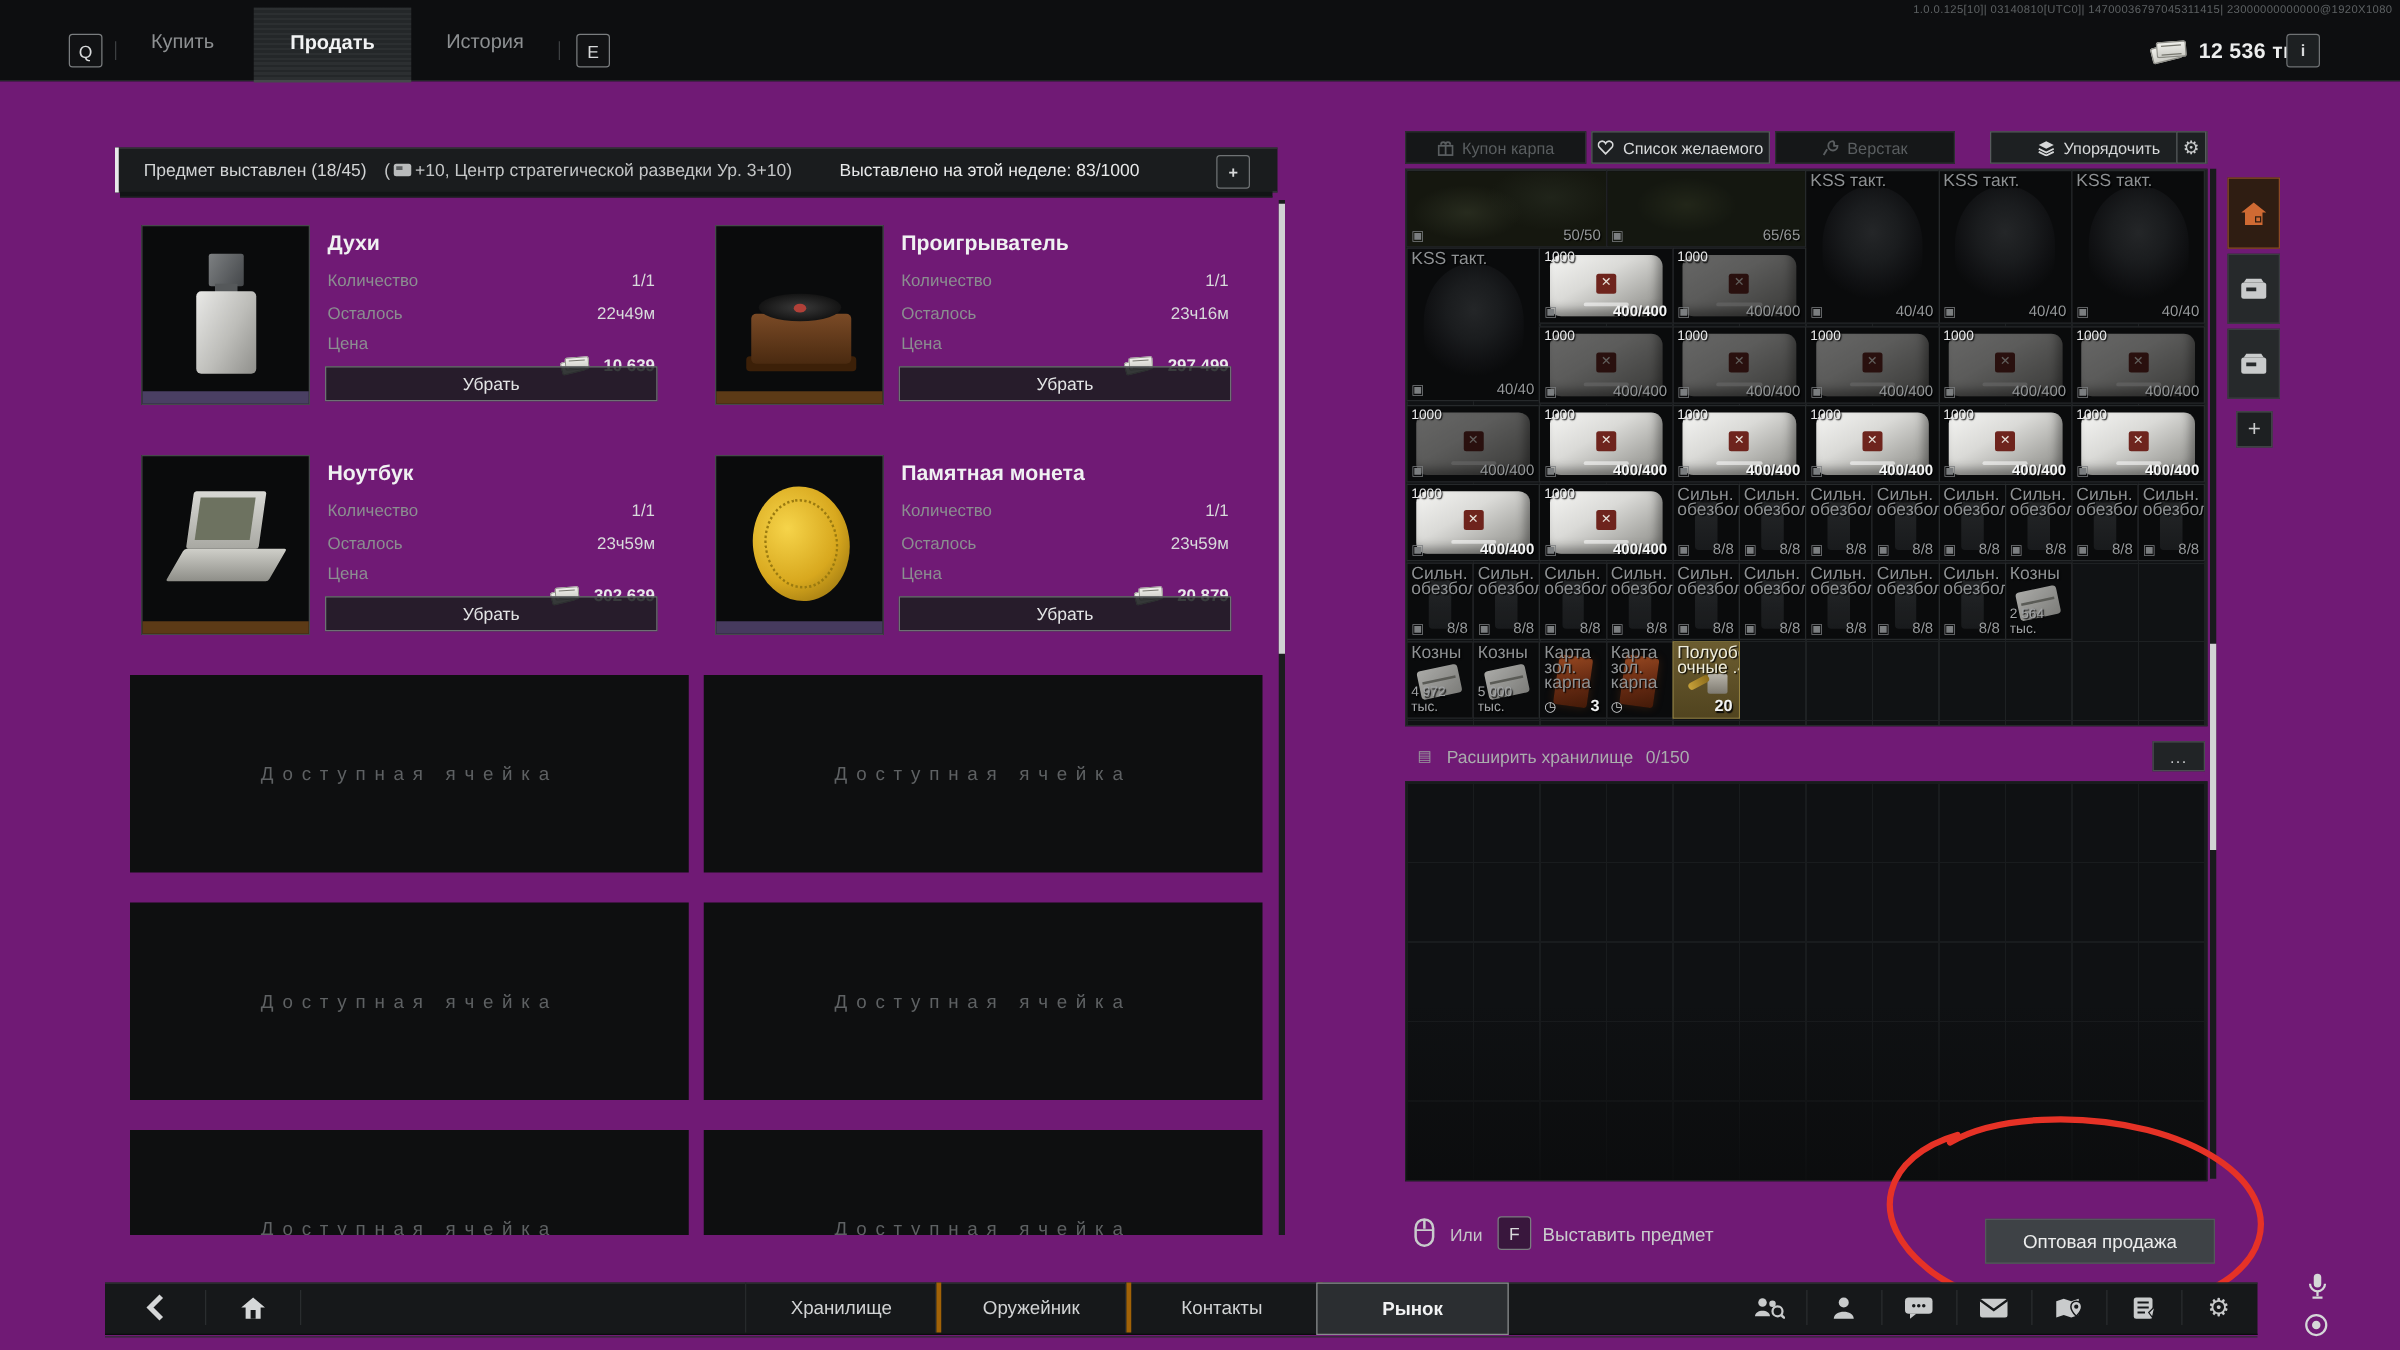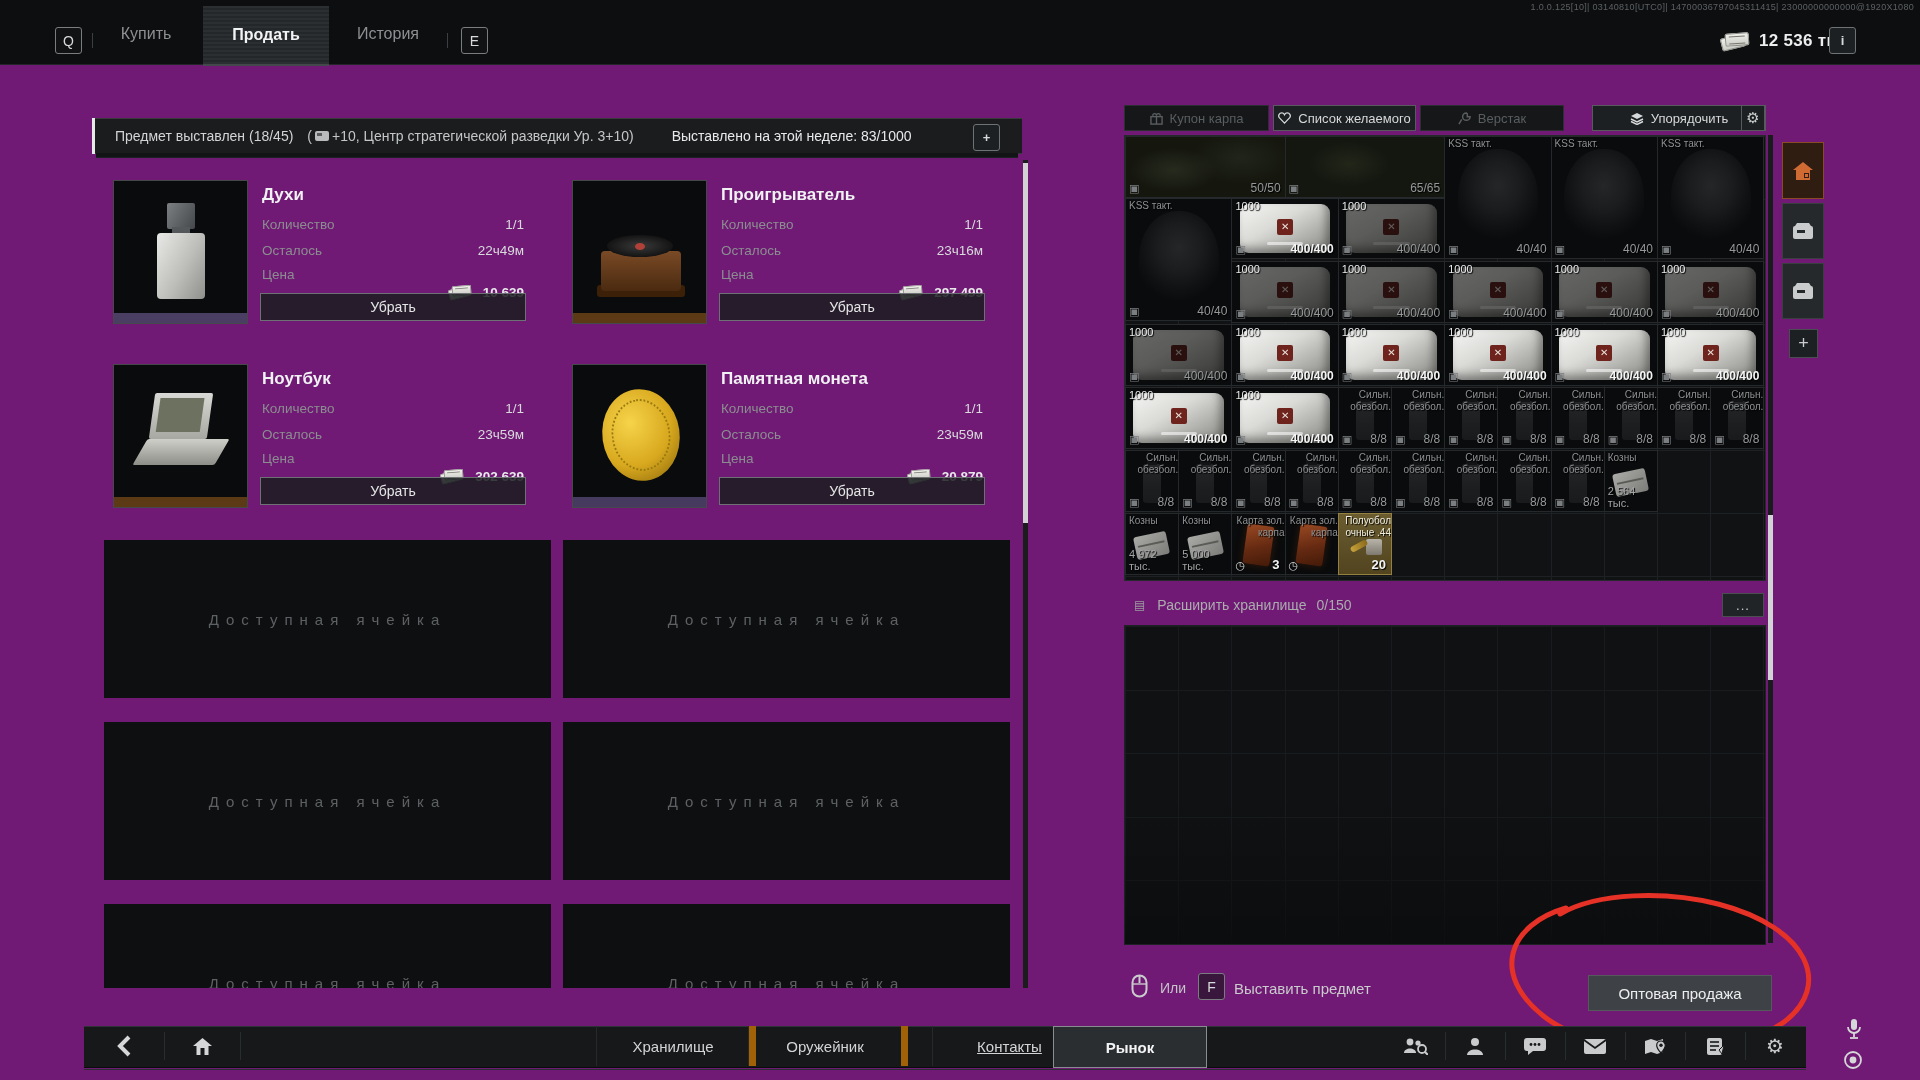--- a/index.html
+++ b/index.html
@@ -96,22 +96,22 @@
   #tb0{left:1124px;width:143px;} #tb1{left:1273px;width:141px;}
   #tb2{left:1420px;width:142px;} #tb3{left:1567px;width:172px;margin-left:25px;}
   #tb-gear{left:1741px;top:105px;width:22px;height:24px;border:1px solid #575b5d;background:#1d2022;
      color:#c9cbcc;font-size:15px;display:flex;align-items:center;justify-content:center;
      font-family:"DejaVu Sans",sans-serif;}
   
   #invgrid{left:1124px;top:135px;width:640px;height:444px;background:#101214;border:1px solid #26292b;
      background-image:repeating-linear-gradient(to right,#1e2123 0 1px,transparent 1px 53.2px),
                       repeating-linear-gradient(to bottom,#1e2123 0 1px,transparent 1px 62.8px);}
   .cell{position:absolute;background:#0a0b0c;border:1px solid #26292b;box-sizing:border-box;overflow:hidden;}
-  .cell .nm{position:absolute;left:3px;top:1px;font-size:10px;line-height:12px;color:#8e9193;
-     text-shadow:1px 1px 1px #000;z-index:3;text-align:right;}
+  .cell .nm{position:absolute;left:3px;top:1px;font-size:14px;line-height:12px;color:#8e9193;
+     text-shadow:1px 1px 1px #000;z-index:3;}
   .cell .tl{position:absolute;left:3px;top:1px;font-size:11px;color:#e8e9ea;text-shadow:1px 1px 1px #000;z-index:3;}
   .cell .cap{position:absolute;right:4px;bottom:2px;font-size:12px;color:#95989a;text-shadow:1px 1px 1px #000;z-index:3;}
   .cell.bright .cap{color:#f4f5f5;font-weight:bold;}
   .cell .cnt{position:absolute;right:5px;bottom:2px;font-size:13px;color:#f2f3f3;font-weight:bold;text-shadow:1px 1px 1px #000;z-index:3;}
   .cell .cube{position:absolute;left:3px;bottom:2px;font-size:11px;color:#7b7e80;z-index:3;
      font-family:"DejaVu Sans",sans-serif;}
   .cell .clock{position:absolute;left:3px;bottom:2px;font-size:11px;color:#cfd1d2;z-index:3;
      font-family:"DejaVu Sans",sans-serif;}
   .cell .val{position:absolute;left:3px;bottom:2px;right:3px;font-size:11px;color:#a2a4a6;text-shadow:1px 1px 1px #000;z-index:3;}
   .helmart{position:absolute;left:12%;top:10%;width:76%;height:80%;border-radius:48% 48% 42% 42%;
@@ -170,21 +170,21 @@
   #wholesale{left:1588px;top:975px;width:182px;height:34px;background:#3e4246;border:1px solid #55595c;
      color:#eceded;font-size:15px;display:flex;align-items:center;justify-content:center;}
   #redcircle{left:1480px;top:870px;pointer-events:none;}
   
   #bottomnav{left:84px;top:1026px;width:1722px;height:40px;background:#16181a;
      border-top:1px solid #303335;border-bottom:1px solid #0a0b0c;}
   #nav-underline{left:84px;top:1069px;width:1722px;height:1px;background:#2b2e30;}
   .navcell{top:1026px;height:40px;display:flex;align-items:center;justify-content:center;}
   .navdiv{top:1032px;width:1px;height:28px;background:#2a2d2f;}
   .navtab{top:1026px;height:40px;display:flex;align-items:center;justify-content:center;
-     font-size:15px;color:#d2d4d5;border-left:1px solid #26292b;border-right:7px solid #a16207;}
+     font-size:15px;color:#d2d4d5;border-left:1px solid #26292b;border-right:4px solid #a16207;}
   .navtab.active{background:#2b2e31;border:1px solid #8a8d8f;color:#f2f3f4;font-weight:bold;}
   .ricon{top:1026px;width:60px;height:40px;display:flex;align-items:center;justify-content:center;}
   .gearglyph{font-family:"DejaVu Sans",sans-serif;font-size:20px;color:#c9cbcc;}
   #mic{left:1846px;top:1018px;} #rec{left:1843px;top:1050px;}
 </style>
 </head>
 <body>
 
 <div id="stage">
 
@@ -665,21 +665,21 @@
   <div class="abs navcell" style="left:164px;width:76px;">
     <svg width="21" height="19" viewBox="0 0 21 19">
         <path d="M10.5 1 L20 9 16.5 9 16.5 18 4.5 18 4.5 9 1 9 Z" fill="#d5d7d8"></path>
         <rect x="8.5" y="11" width="4" height="7" fill="#16181a"></rect>
       </svg>
   </div>
   <div class="abs navdiv" style="left:240px;"></div>
 
   <div class="abs navtab" style="left:596px;width:152px;">Хранилище</div>
   <div class="abs navtab" style="left:748px;width:152px;">Оружейник</div>
-  <div class="abs navtab" style="left:932px;width:153px;text-decoration:underline;">Контакты</div>
+  <div class="abs navtab" style="left:900px;width:153px;">Контакты</div>
   <div class="abs navtab active" style="left:1053px;width:152px;">Рынок</div>
 
   <div class="abs ricon" style="left:1385px;">
     <svg width="26" height="18" viewBox="0 0 26 18">
         <circle cx="8" cy="5" r="3.4" fill="#c9cbcc"></circle>
         <path d="M2 16 C2 10,14 10,14 16 Z" fill="#c9cbcc"></path>
         <circle cx="16" cy="6" r="2.6" fill="#c9cbcc"></circle>
         <circle cx="20" cy="12" r="4" fill="none" stroke="#c9cbcc" stroke-width="1.8"></circle>
         <line x1="23" y1="15" x2="26" y2="18" stroke="#c9cbcc" stroke-width="2"></line>
       </svg>

